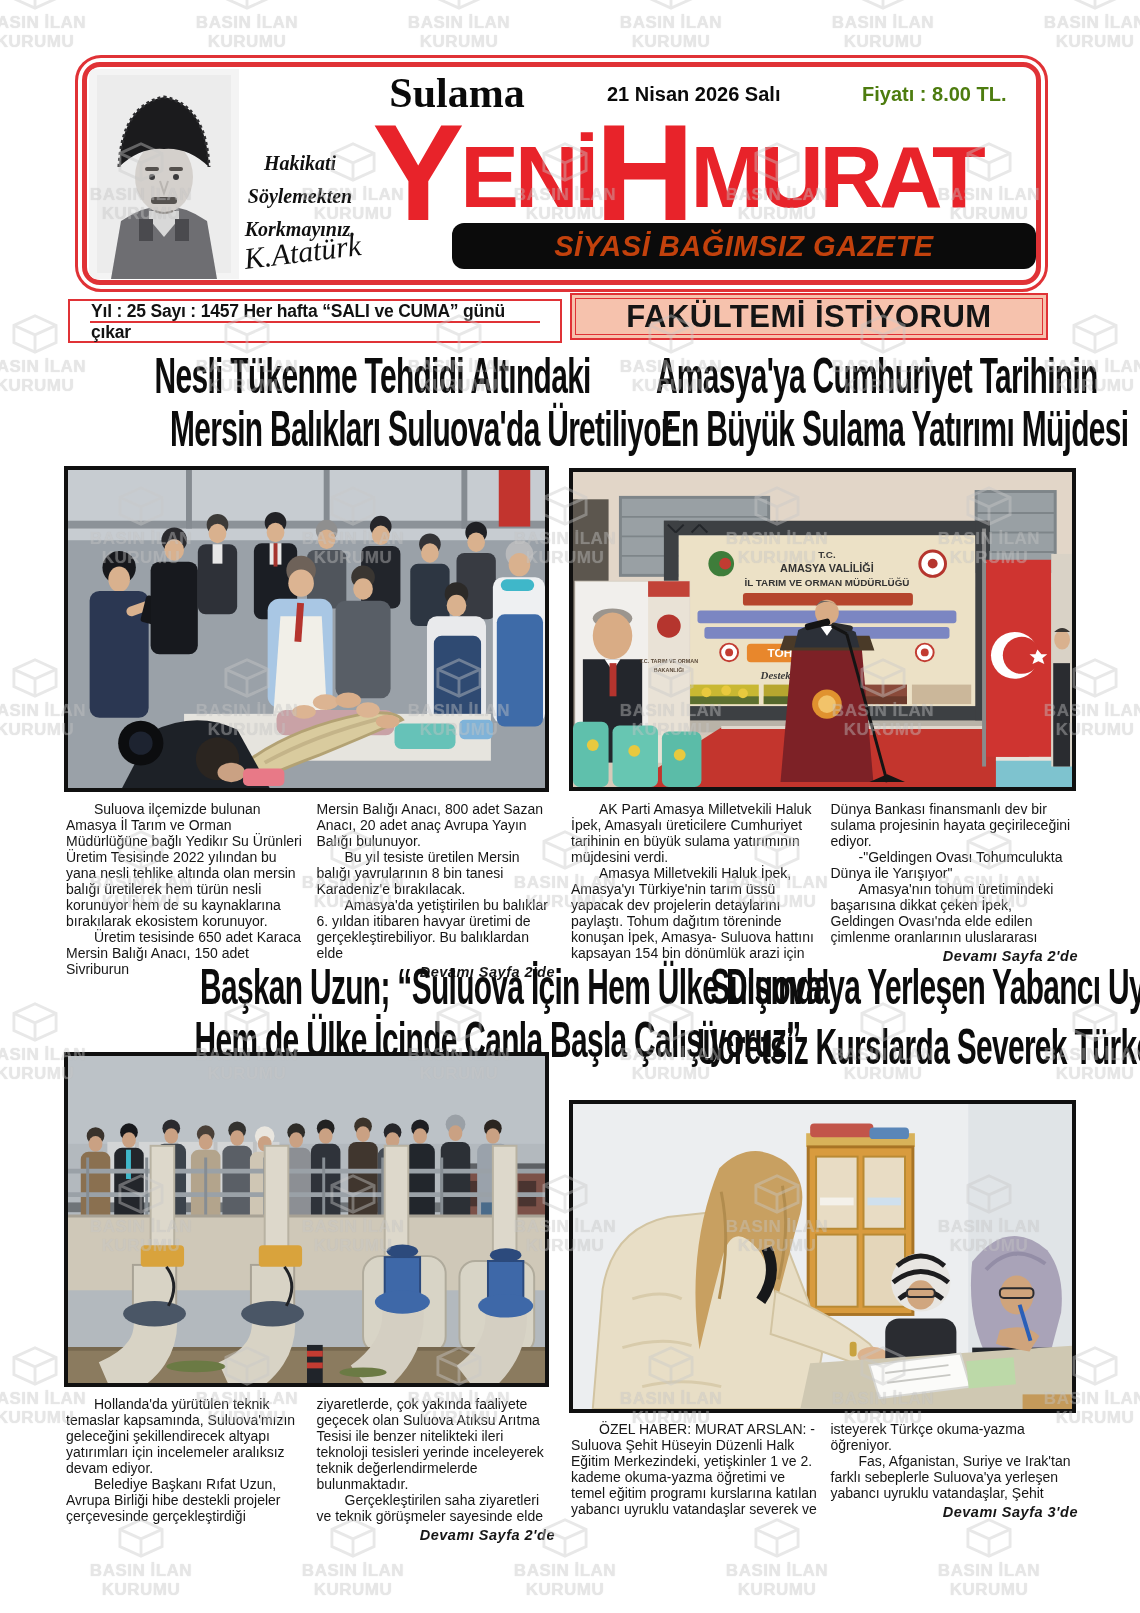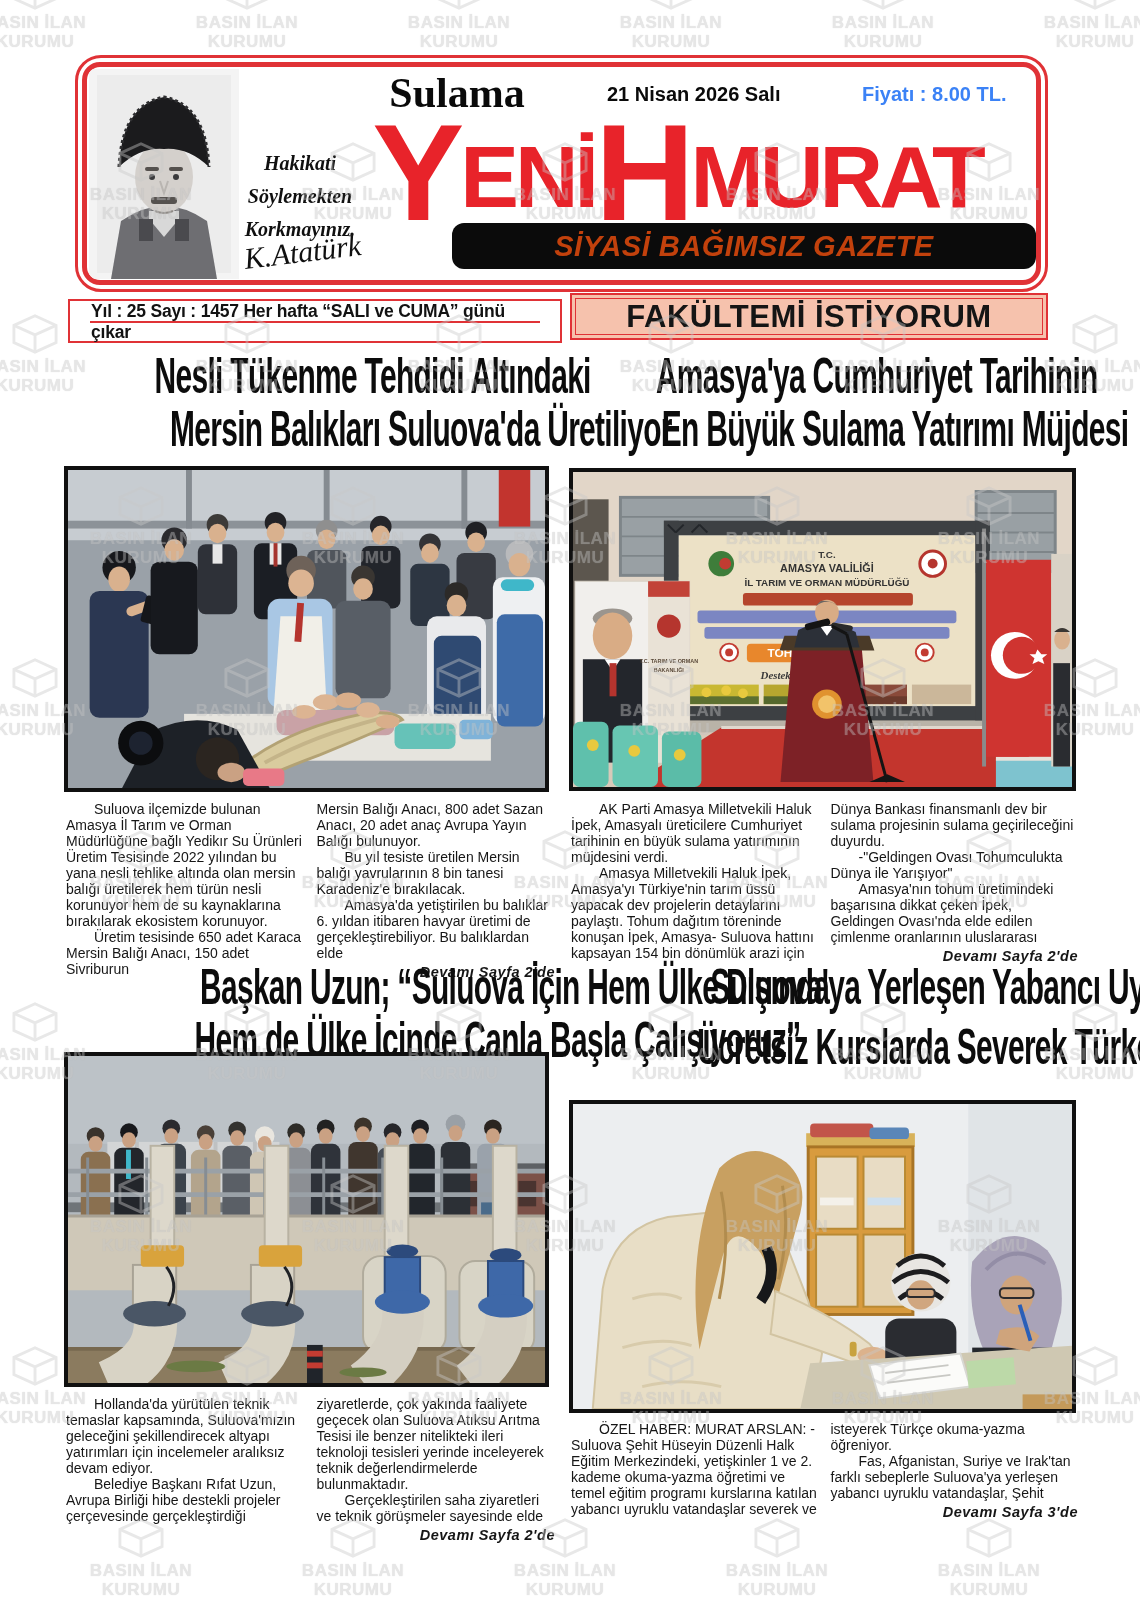--- a/index.html
+++ b/index.html
@@ -21,21 +21,21 @@
   .ataturk svg{width:100%;height:100%;display:block;}
   .slogan{position:absolute;left:148px;top:68px;width:130px;text-align:center;
           font-family:"Liberation Serif",serif;font-style:italic;font-weight:700;
           font-size:20px;line-height:33px;color:#101010;margin-top:12px;}
   .signature{position:absolute;left:138px;top:168px;width:155px;text-align:center;
              font-family:"Liberation Serif",serif;font-style:italic;font-size:30px;
              transform:rotate(-7deg);color:#101010;}
   .city{position:absolute;left:225px;top:2px;width:290px;text-align:center;
         font-family:"Liberation Serif",serif;font-weight:700;font-size:42px;color:#0a0a0a;}
   .date{position:absolute;left:520px;top:16px;font-size:20px;font-weight:700;color:#0a0a0a;}
-  .price{position:absolute;left:775px;top:16px;font-size:20px;font-weight:700;color:#3b82f6;}
+  .price{position:absolute;left:775px;top:16px;font-size:20px;font-weight:700;color:#4d7c0f;}
   .bigtitle{position:absolute;left:235px;top:30px;width:710px;height:150px;text-align:center;
             white-space:nowrap;color:var(--mast-red);font-weight:900;letter-spacing:-4px;line-height:150px;}
   .bigtitle .t-big{font-size:138px;}
   .bigtitle .t-small{font-size:88px;vertical-align:13px;}
   .subbar{position:absolute;left:365px;top:156px;width:584px;height:46px;background:#0b0b0b;
           border-radius:12px;display:flex;align-items:center;justify-content:center;
           color:#c2410c;font-size:29px;font-weight:900;font-style:italic;letter-spacing:.5px;}
 
   
   .issue-box{position:absolute;left:68px;top:299px;width:494px;height:41px;border:2px solid var(--red);
@@ -319,21 +319,21 @@
       <p>Amasya'da yetiştirilen bu balıklar 6. yıldan itibaren havyar üretimi de gerçekleştirebiliyor. Bu balıklardan elde</p>
       <div class="more">Devamı Sayfa 2'de</div>
     </div>
   </div>
   <div class="textblock" id="text2">
     <div class="col">
       <p>AK Parti Amasya Milletvekili Haluk İpek, Amasyalı üreticilere Cumhuriyet tarihinin en büyük sulama yatırımının müjdesini verdi.</p>
       <p>Amasya Milletvekili Haluk İpek, Amasya'yı Türkiye'nin tarım üssü yapacak dev projelerin detaylarını paylaştı. Tohum dağıtım töreninde konuşan İpek, Amasya- Suluova hattını kapsayan 154 bin dönümlük arazi için</p>
     </div>
     <div class="col">
-      <p class="cont">Dünya Bankası finansmanlı dev bir sulama projesinin sulama geçirileceğini duyurdu.</p>
+      <p class="cont">Dünya Bankası finansmanlı dev bir sulama projesinin hayata geçirileceğini ediyor.</p>
       <p>-"Geldingen Ovası Tohumculukta Dünya ile Yarışıyor"</p>
       <p>Amasya'nın tohum üretimindeki başarısına dikkat çeken İpek, Geldingen Ovası'nda elde edilen çimlenme oranlarının uluslararası</p>
       <div class="more">Devamı Sayfa 2'de</div>
     </div>
   </div>
 
   <div class="headline" id="hl3">
     <div class="hl-line"><span>Başkan Uzun; “Suluova İçin Hem Ülke Dışında</span></div>
     <div class="hl-line"><span>Hem de Ülke İçinde Canla Başla Çalışıyoruz”</span></div>
   </div>

